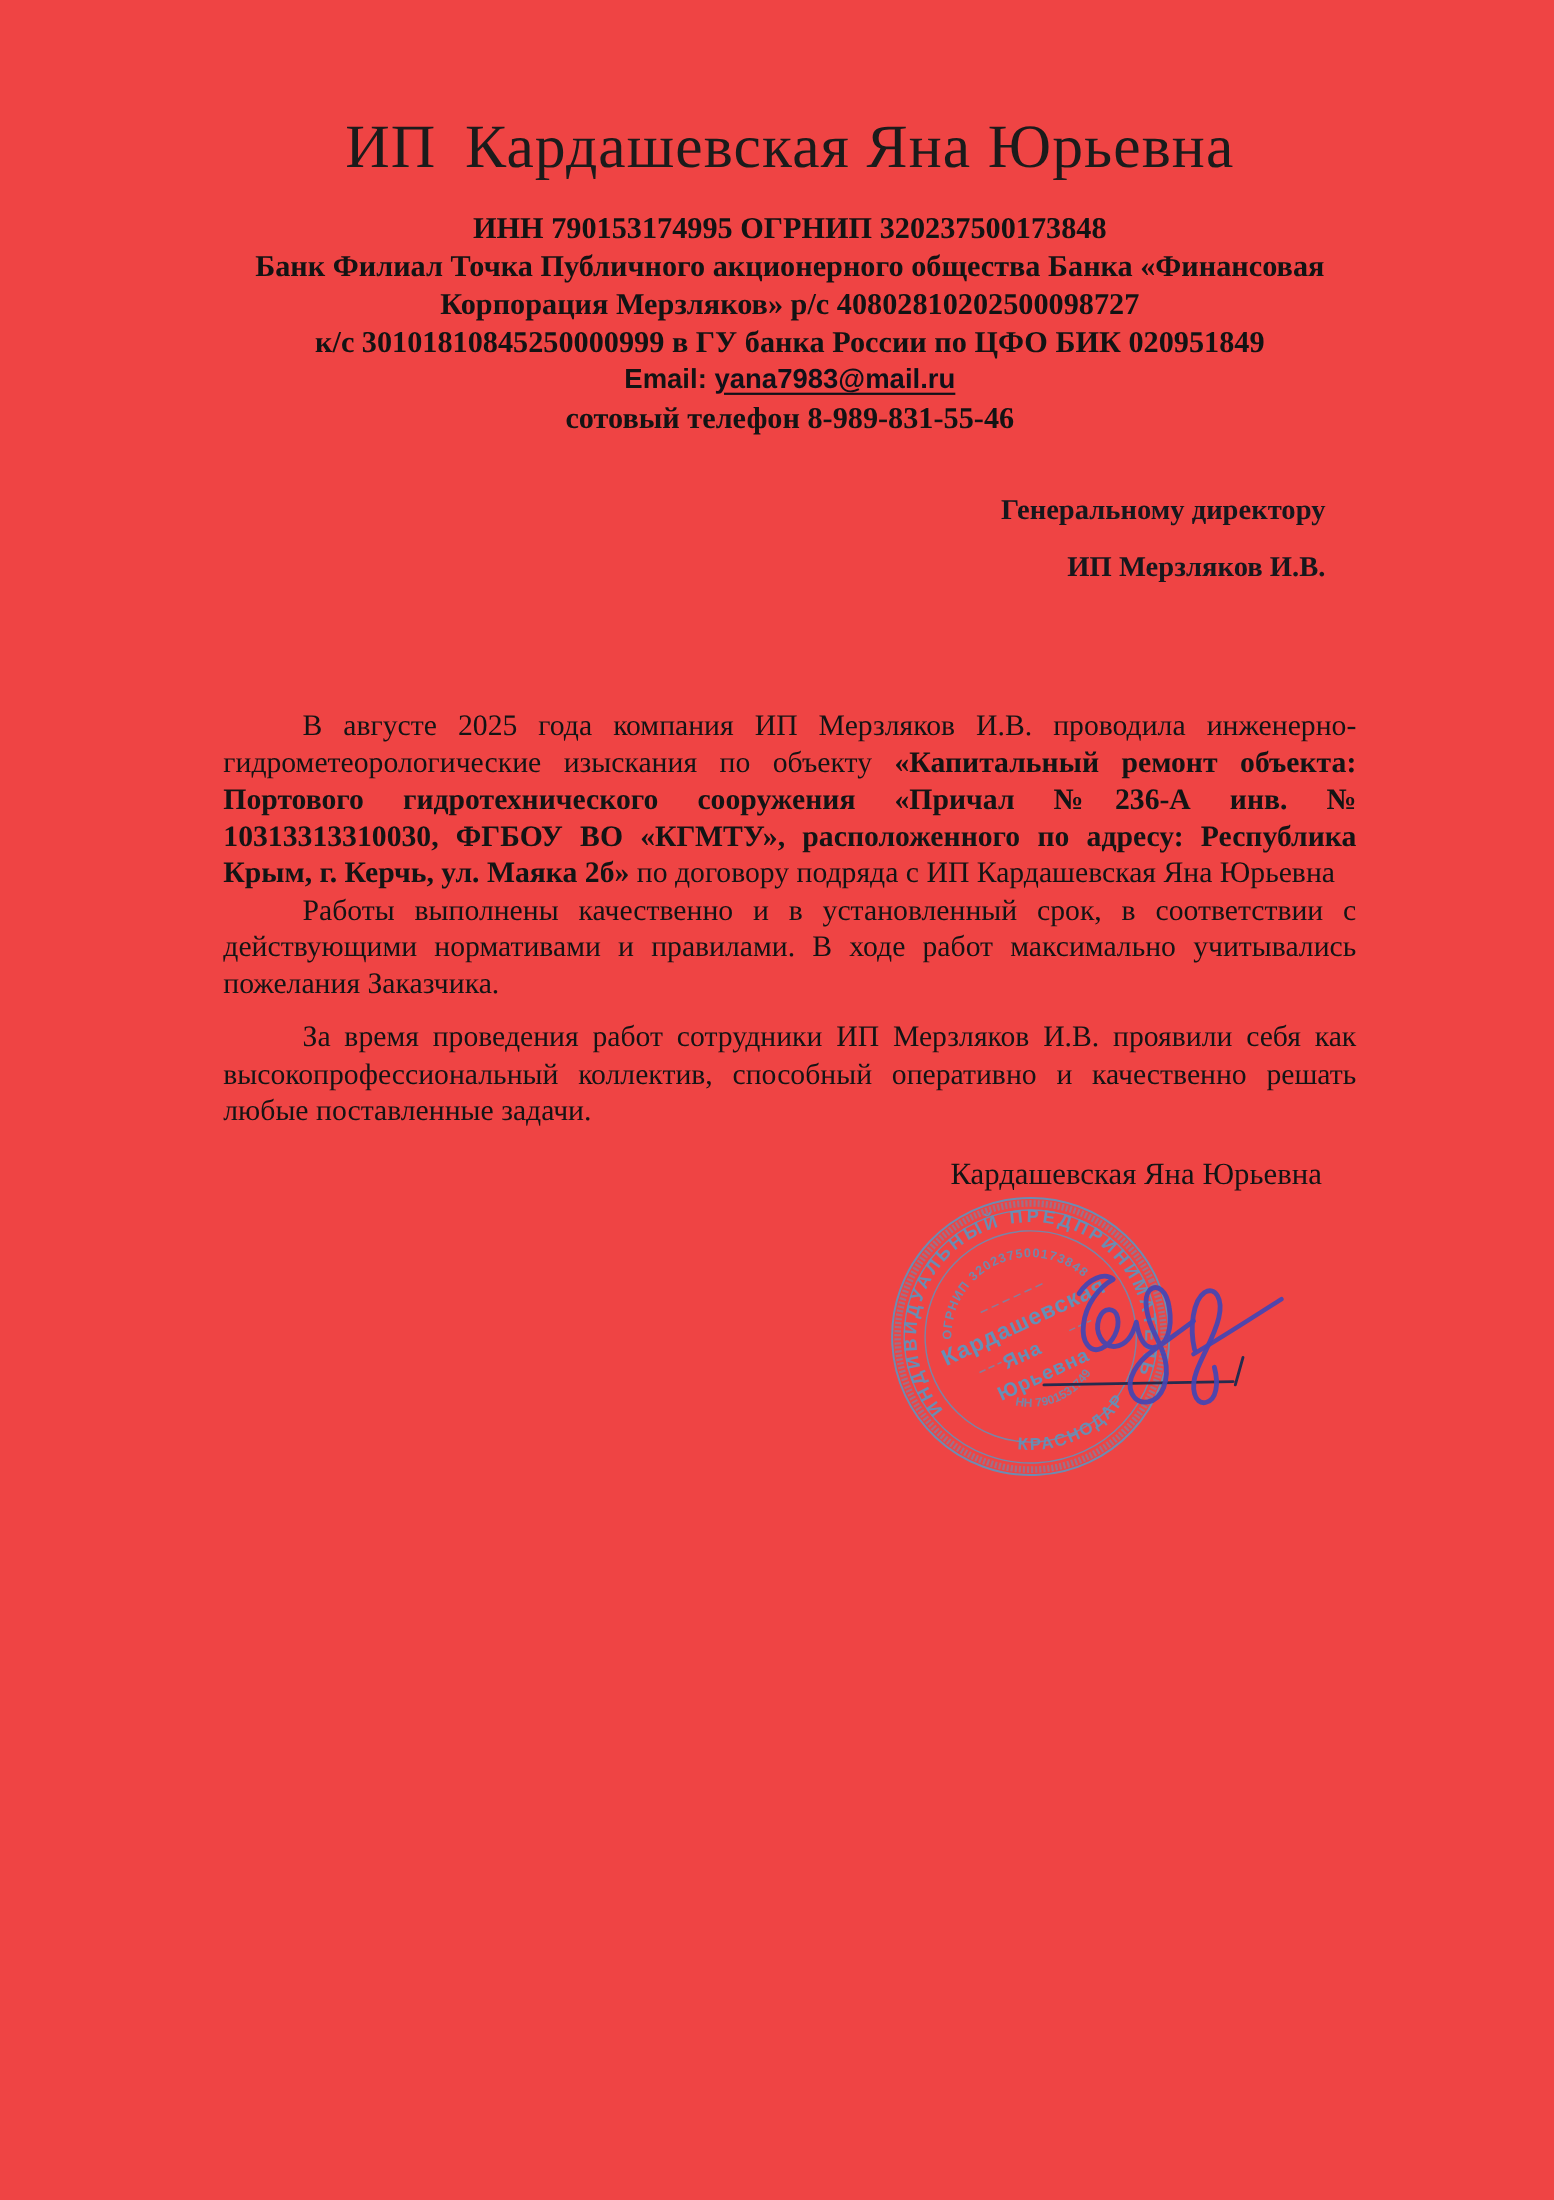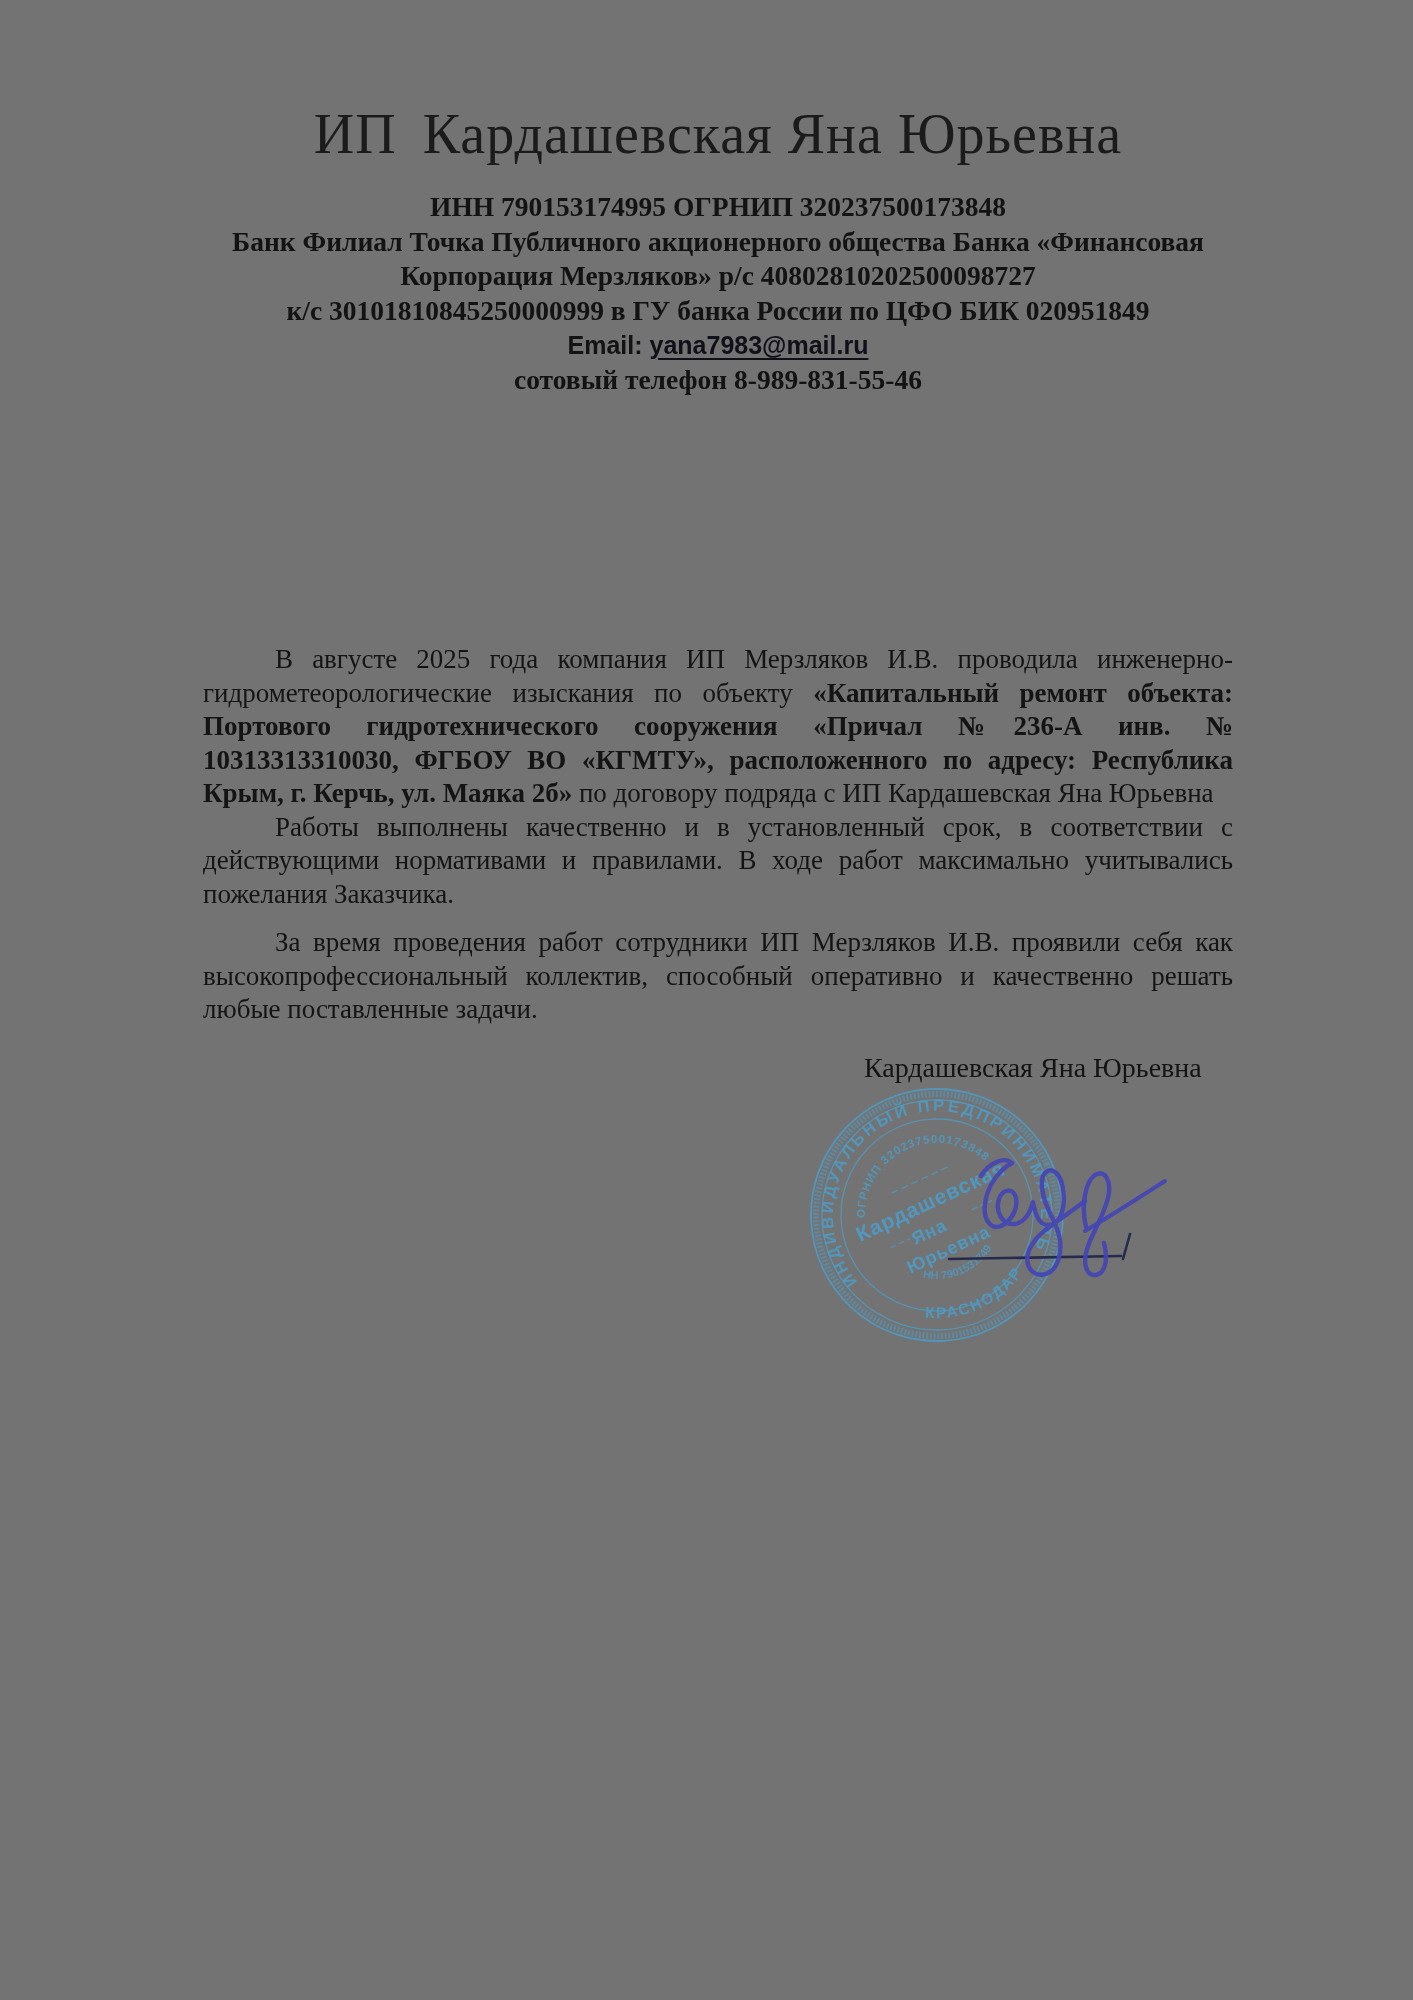--- a/index.html
+++ b/index.html
@@ -1,20 +1,20 @@
 <!DOCTYPE html>
 <html><head>
 <meta charset="utf-8">
 <style>
   html,body{margin:0;padding:0;background:#e8e8e8;}
   .page{
     position:relative;
     width:1413px;height:2000px;
     margin:0 auto;
-    background:#737373;
+    background:#ef4444;
     overflow:hidden;
     font-family:"Liberation Serif", serif;
     color:#161616;
     text-decoration:underline;
   }
   
   .letterhead{
     position:absolute;left:203px;top:104px;width:1030px;
     text-align:center;
   }
@@ -72,20 +72,24 @@
       <div>Банк Филиал Точка Публичного акционерного общества Банка «Финансовая</div>
       <div>Корпорация Мерзляков» р/с 40802810202500098727</div>
       <div>к/с 30101810845250000999 в ГУ банка России по ЦФО БИК 020951849</div>
       <div class="email-line">
         <span>Email: </span><span class="email-link">yana7983@mail.ru</span>
       </div>
       <div>сотовый телефон 8-989-831-55-46</div>
     </div>
   </div>
 
+  <div class="recipient">
+    <div>Генеральному директору</div>
+    <div class="line2">ИП Мерзляков И.В.</div>
+  </div>
 
   <div class="body-text">
     <p><span>В августе 2025 года компания ИП Мерзляков И.В. проводила инженерно-гидрометеорологические изыскания по объекту </span><b>«Капитальный ремонт объекта: Портового гидротехнического сооружения «Причал №236-А инв. № 10313313310030, ФГБОУ ВО «КГМТУ», расположенного по адресу: Республика Крым, г. Керчь, ул. Маяка 2б»</b><span> по договору подряда с ИП Кардашевская Яна Юрьевна</span></p>
     <p>Работы выполнены качественно и в установленный срок, в соответствии с действующими нормативами и правилами. В ходе работ максимально учитывались пожелания Заказчика.</p>
     <p class="p3">За время проведения работ сотрудники ИП Мерзляков И.В. проявили себя как высокопрофессиональный коллектив, способный оперативно и качественно решать любые поставленные задачи.</p>
   </div>
 
   <div class="signatory">Кардашевская Яна Юрьевна</div>
 
   <svg class="stamp" viewBox="0 0 264 264" xmlns="http://www.w3.org/2000/svg">

